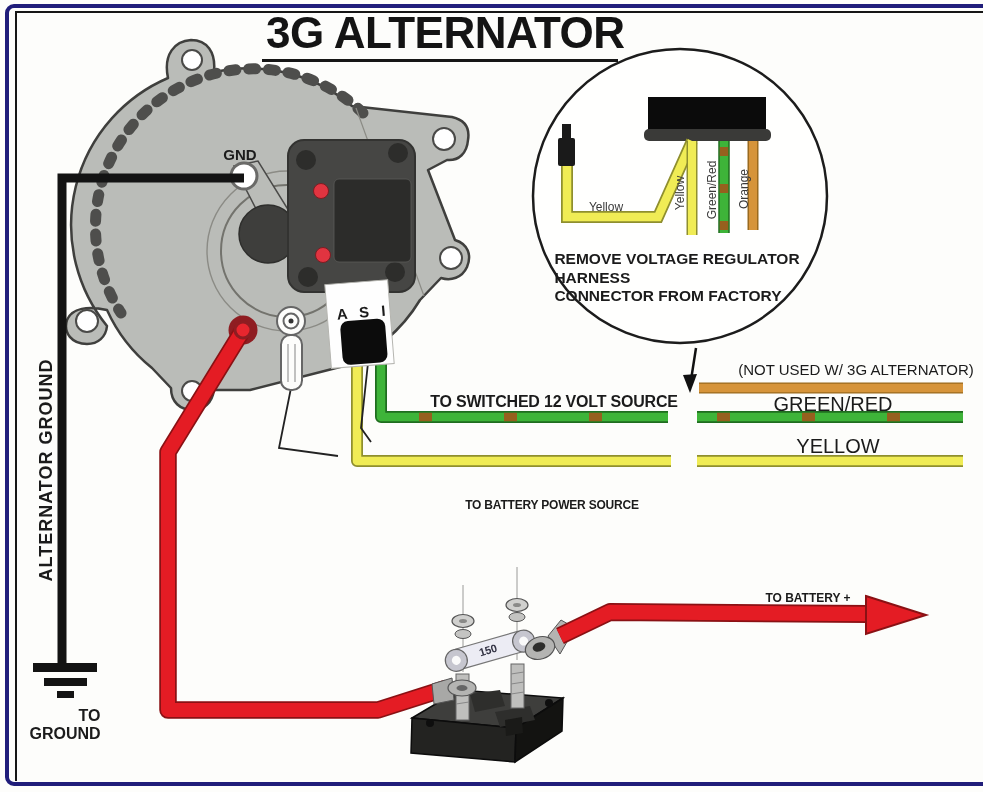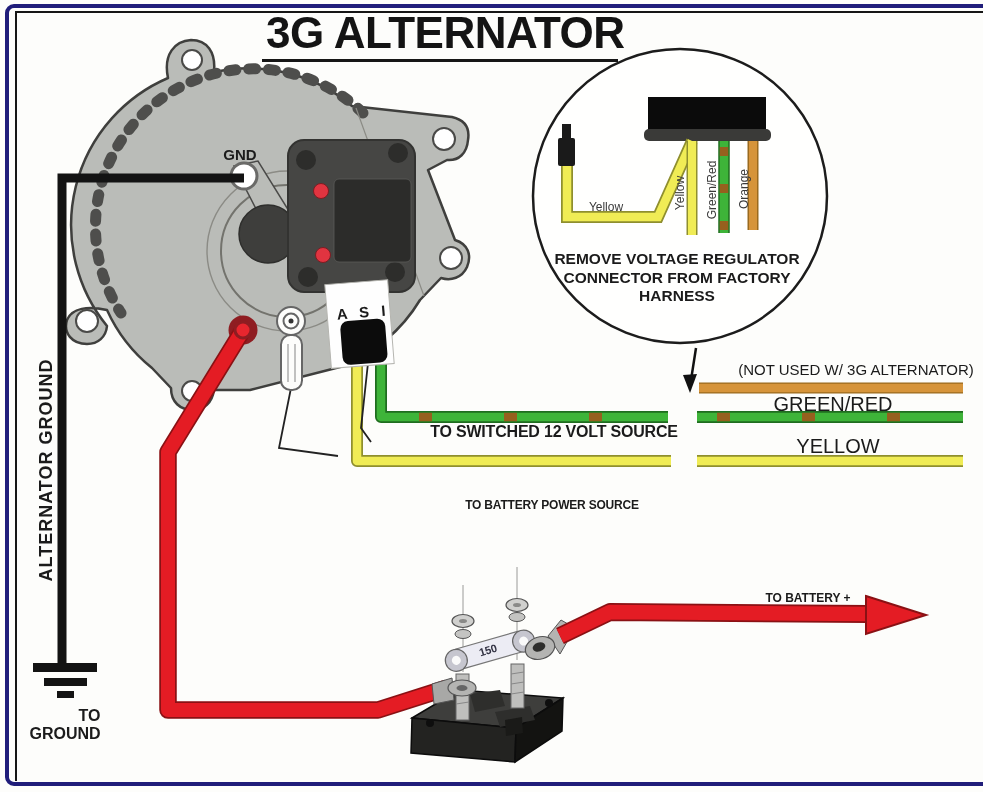--- a/index.html
+++ b/index.html
@@ -9,21 +9,21 @@
                border:4px solid var(--navy-border,#201d7a);border-radius:9px;pointer-events:none;}
   .frame-inner{position:absolute;left:15px;top:11px;right:10px;bottom:11px;
                border-left:2px solid #161616;border-top:2px solid #161616;pointer-events:none;}
   svg{position:absolute;left:0;top:0;}
   .label{position:absolute;color:#1b1b1b;white-space:nowrap;transform:translate(-50%,-50%);}
   .b{font-weight:bold;}
   .rot90{transform:translate(-50%,-50%) rotate(-90deg);}
   .title{font-weight:bold;font-size:44px;letter-spacing:-0.5px;color:#141414;
          text-align:center;border-bottom:3.5px solid #161616;padding:0 4px 1px 4px;
          transform:none;}
-  .caption{font-weight:bold;font-size:15.5px;line-height:18.5px;text-align:center;}
+  .caption{font-weight:bold;font-size:15.5px;line-height:18.5px;text-align:left;}
   .small-wire-label{font-size:12px;color:#3a3a3a;}
   
   .w-red{stroke:var(--red-wire,#e41c24);} .w-red-dk{stroke:var(--red-wire-dark,#8a1114);}
   .w-yel{stroke:var(--yellow-wire,#f0ec55);} .w-yel-dk{stroke:var(--yellow-wire-dark,#8f8f2e);}
   .w-grn{stroke:var(--green-wire,#3eb439);} .w-grn-dk{stroke:var(--green-wire-dark,#1f6d1f);}
   .w-org{stroke:var(--orange-wire,#d6943a);} .w-org-dk{stroke:var(--orange-wire-dark,#9a6a1e);}
   .w-blk{stroke:var(--black-wire,#131313);}
   .stripe{stroke:var(--green-red-stripe,#a0561c);}
   .fill-red{fill:var(--red-wire,#e41c24);}
   .fill-blk{fill:var(--black-wire,#131313);}
@@ -251,29 +251,29 @@
 
   <div class="label b rot90" style="left:46px;top:470px;font-size:18px;letter-spacing:1px;">ALTERNATOR GROUND</div>
 
   <div class="label b" style="left:65px;top:725px;font-size:16px;text-align:right;line-height:18px;">
     <div>TO</div>
     <div>GROUND</div>
   </div>
 
   <div class="label caption" style="left:677px;top:278px;">
     <div>REMOVE VOLTAGE REGULATOR</div>
+    <div>HARNESS</div>
     <div>CONNECTOR FROM FACTORY</div>
-    <div>HARNESS</div>
   </div>
   <div class="label small-wire-label" style="left:606px;top:207px;">Yellow</div>
   <div class="label small-wire-label rot90" style="left:680px;top:193px;">Yellow</div>
   <div class="label small-wire-label rot90" style="left:712px;top:190px;">Green/Red</div>
   <div class="label small-wire-label rot90" style="left:744px;top:189px;">Orange</div>
 
-  <div class="label b" style="left:554px;top:402px;font-size:16px;letter-spacing:-0.2px;margin-top:30px;">TO SWITCHED 12 VOLT SOURCE</div>
+  <div class="label b" style="left:554px;top:402px;font-size:16px;letter-spacing:-0.2px;">TO SWITCHED 12 VOLT SOURCE</div>
   <div class="label b" style="left:552px;top:505px;font-size:12px;letter-spacing:-0.2px;">TO BATTERY POWER SOURCE</div>
   <div class="label" style="left:856px;top:369px;font-size:15px;">(NOT USED W/ 3G ALTERNATOR)</div>
   <div class="label" style="left:833px;top:404px;font-size:20px;">GREEN/RED</div>
   <div class="label" style="left:838px;top:446px;font-size:20px;">YELLOW</div>
 
   <div class="label b" style="left:808px;top:598px;font-size:12px;">TO BATTERY +</div>
 
   <div class="label b" style="left:488px;top:650px;font-size:11px;color:#333344;transform:translate(-50%,-50%) rotate(-17deg);">150</div>
 
   <div class="frame-inner"></div>

